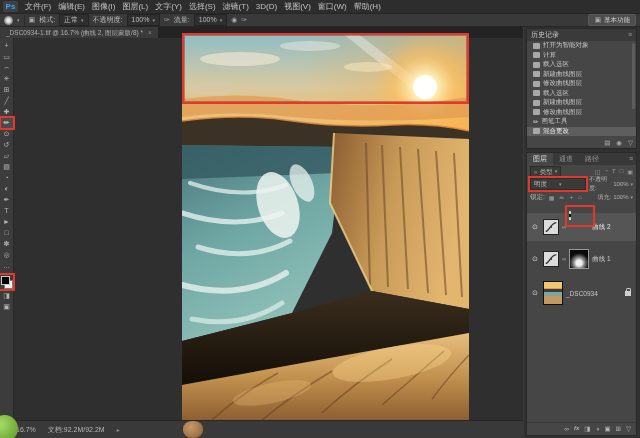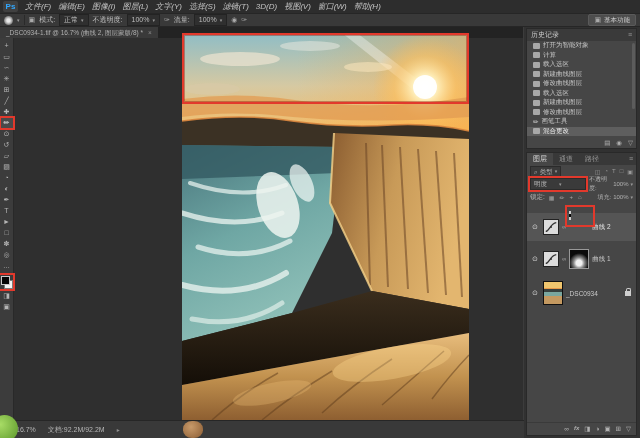--- a/index.html
+++ b/index.html
@@ -5,21 +5,21 @@
   html,body{margin:0;padding:0;background:#222;}
   #app{position:relative;width:640px;height:438px;background:#3c3c3c;
        font-family:"Liberation Sans",sans-serif;overflow:hidden;color:#c8c8c8;}
 
   
   #menubar{position:absolute;top:0;left:0;width:640px;height:13px;background:#2d2d2d;
            display:flex;align-items:center;gap:7px;font-size:8px;color:#c2c2c2;
            padding-left:3px;box-sizing:border-box;z-index:5;}
   .pslogo{width:15px;height:11px;background:#404040;color:#31a8ff;font-size:8px;font-weight:bold;
           display:flex;align-items:center;justify-content:center;border-radius:2px;flex:0 0 auto;}
-  .mi{white-space:nowrap;font-style:italic;}
+  .mi{white-space:nowrap;}
 
   
   #optbar{position:absolute;top:13px;left:0;width:640px;height:14px;background:#393939;
           border-top:1px solid #262626;border-bottom:1px solid #262626;display:flex;
           align-items:center;font-size:7px;gap:4px;padding-left:4px;box-sizing:border-box;
           color:#bdbdbd;z-index:5;}
   .bpre{width:9px;height:9px;border-radius:50%;background:radial-gradient(circle,#e8e8e8 25%,#6f6f6f 75%);flex:0 0 auto;}
   .caret{font-size:5px;color:#9a9a9a;}
   .osep{width:1px;height:10px;background:#2a2a2a;}
   .obox{background:#2f2f2f;border:1px solid #232323;padding:0 4px;height:10px;line-height:10px;

